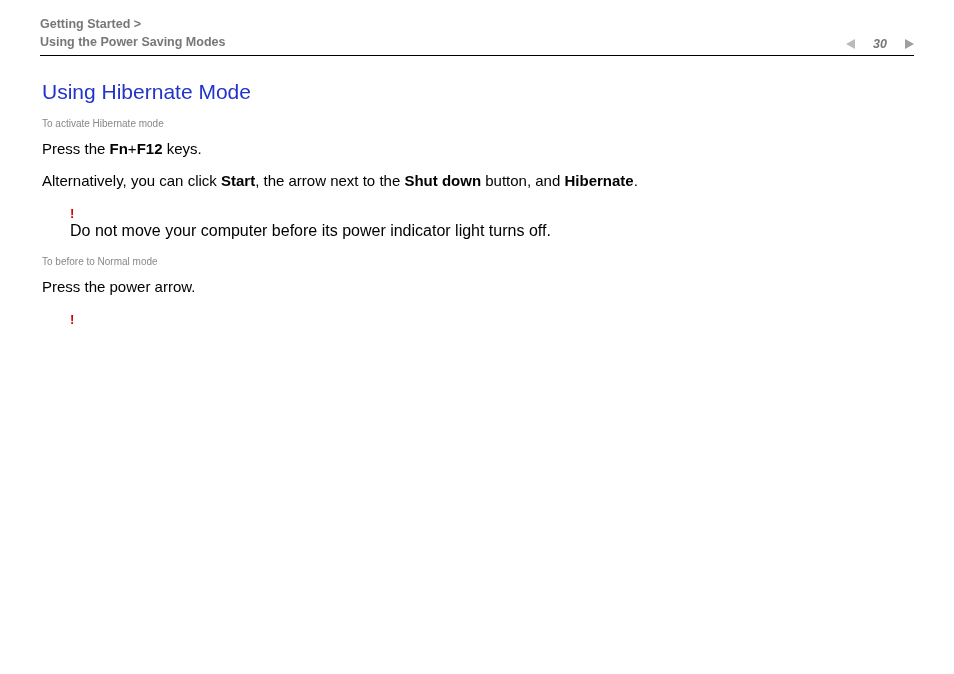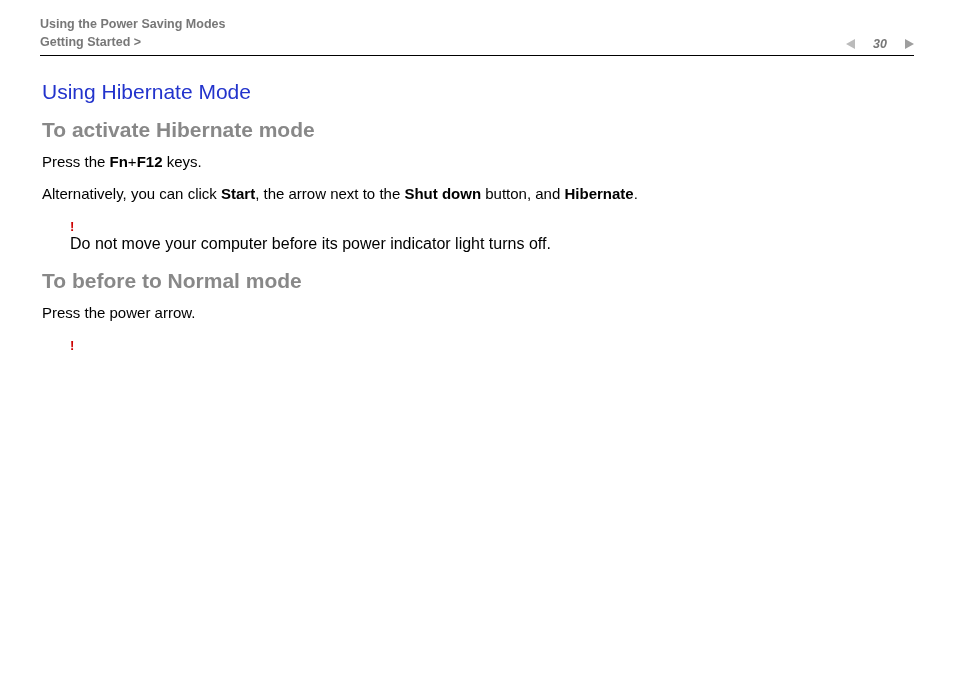--- a/index.html
+++ b/index.html
@@ -49,22 +49,22 @@
   .arrow.left { border-right: 9px solid #bbb; }
   .arrow.right { border-left: 9px solid #9e9e9e; }
   .content { padding: 0 0 0 2px; }
   h1 {
     font-size: 21px;
     font-weight: normal;
     color: #2233cc;
     margin: 0 0 10px 0;
   }
   h2 {
-    font-size: 21px;
-    font-weight: bold;
+    font-size: 10px;
+    font-weight: normal;
     color: #888;
     margin: 14px 0 8px 0;
   }
   p.body {
     font-size: 15px;
     line-height: 1.6;
     margin: 8px 0 6px 0;
   }
   .note {
     margin: 14px 0 10px 28px;
@@ -83,22 +83,22 @@
   }
   b { font-weight: bold; }
 </style>
 </head>
 <body>
 
 <div class="page">
 
   <div class="header-row">
     <div class="breadcrumb">
+      <div>Getting Started &gt;</div>
       <div>Using the Power Saving Modes</div>
-      <div>Getting Started &gt;</div>
     </div>
     <div class="pager">
       <div class="arrow left"></div>
       <span class="pn">30</span>
       <div class="arrow right"></div>
     </div>
   </div>
 
   <div class="content">
 

